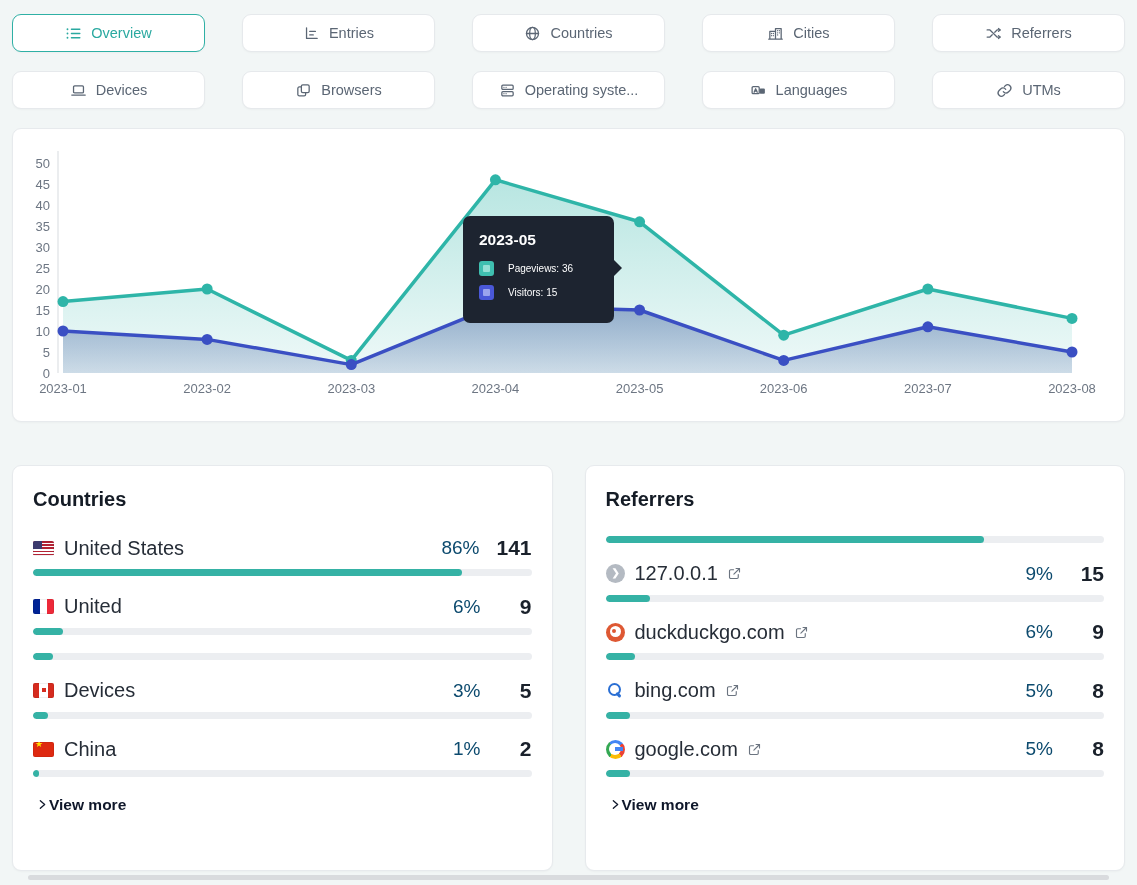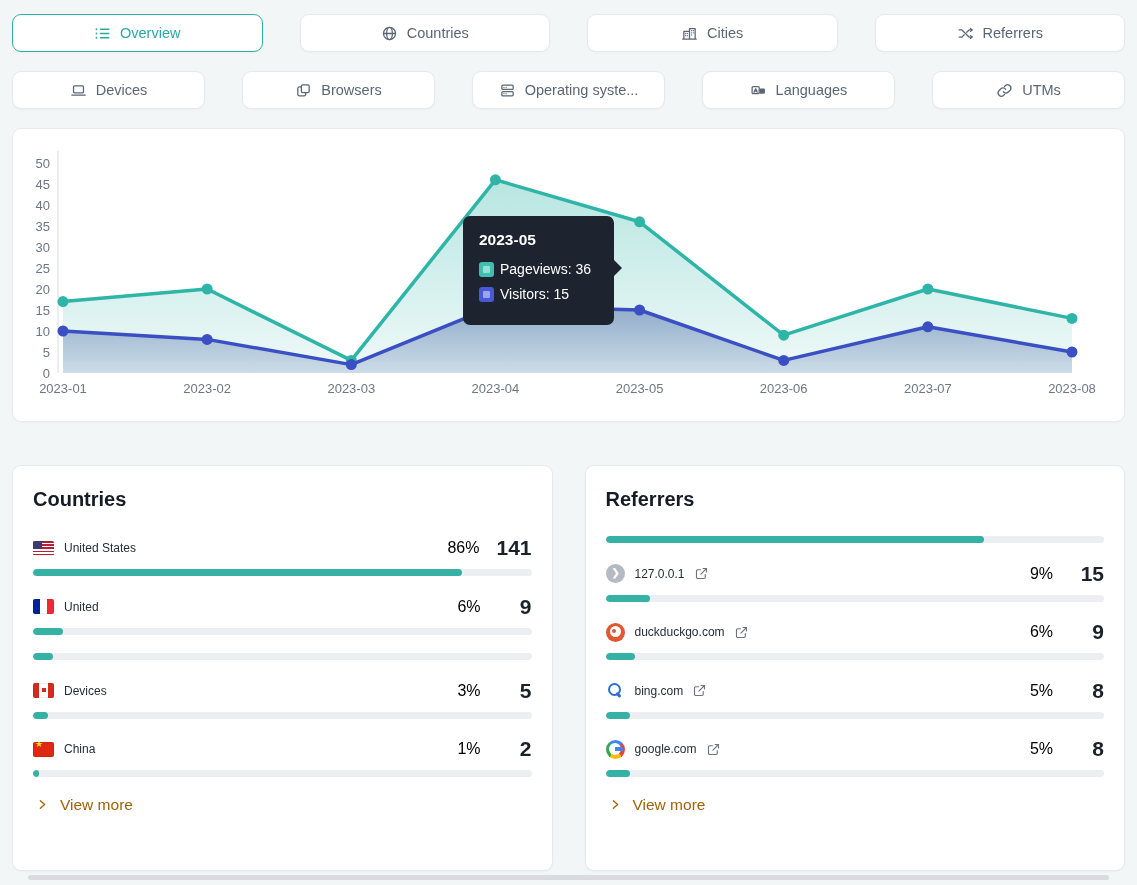--- a/index.html
+++ b/index.html
@@ -44,37 +44,37 @@
     padding: 15px 16px 14px;
     color: #fff;
     z-index: 5;
   }
   .tooltip:after {
     content: ""; position: absolute; right: -8px; top: 44px;
     border-top: 8px solid transparent; border-bottom: 8px solid transparent;
     border-left: 8px solid #1d2430;
   }
   .tooltip-title { font-size: 15.5px; font-weight: bold; margin-bottom: 12px; }
-  .tooltip-row { display: flex; align-items: center; gap: 6px; margin-bottom: 9px; font-size: 14px; }
+  .tooltip-row { display: flex; align-items: center; gap: 14px; margin-bottom: 9px; font-size: 10px; }
   .swatch { width: 15px; height: 15px; border-radius: 3px; display: flex; align-items: center; justify-content: center; }
   .swatch i { display: block; width: 7px; height: 7px; border-radius: 1px; }
   .swatch.teal { background: #3fbfb0; } .swatch.teal i { background: #96e0d6; }
   .swatch.indigo { background: #4a58d8; } .swatch.indigo i { background: #9ba4ee; }
   
   .cards { display: flex; gap: 32px; }
   .stat-card { flex: 1; height: 406px; padding: 22px 20px 16px; }
   .card-title { font-size: 20px; font-weight: bold; color: #151c26; margin-bottom: 25px; }
   .row { margin-bottom: 18.5px; }
   .row-top { display: flex; align-items: center; margin-bottom: 9px; }
-  .row-name { font-size: 12px; color: #262d37; margin-right: 9px; cursor: pointer; }
-  .row-pct { margin-left: auto; font-size: 16px; color: #000000; margin-right: 17px; }
+  .row-name { font-size: 20px; color: #262d37; margin-right: 9px; cursor: pointer; }
+  .row-pct { margin-left: auto; font-size: 19px; color: #0c4a6e; margin-right: 17px; }
   .row-count { font-size: 21px; font-weight: bold; color: #1a212b; min-width: 34px; text-align: right; }
   .track { height: 7px; background: #eceef1; border-radius: 4px; overflow: hidden; }
   .fill { height: 100%; background: #35b2a5; border-radius: 4px; }
-  .view-more { display: flex; align-items: center; gap: 11px; color: #a16207; font-size: 15.5px; margin-top: 11px; cursor: pointer; padding-left: 3px; }
+  .view-more { display: flex; align-items: center; gap: 0; color: #0f172a; font-size: 15.5px; margin-top: 11px; cursor: pointer; padding-left: 3px; font-weight: bold; }
   .view-more svg { width: 13px; height: 13px; }
   
   .flag { width: 21px; height: 15px; margin-right: 10px; border-radius: 2px; flex: none; box-shadow: 0 0 0 1px rgba(0,0,0,.06) inset; position: relative; overflow: hidden; }
   .flag-us { background: repeating-linear-gradient(#b22234 0 1.6px, #fff 1.6px 3.2px); }
   .flag-us:before { content:""; position:absolute; left:0; top:0; width:9px; height:8px; background:#3c3b6e; }
   .flag-fr { background: linear-gradient(90deg,#002395 0 33%,#fff 33% 67%,#ed2939 67%); }
   .flag-it { background: linear-gradient(90deg,#009246 0 33%,#fff 33% 67%,#ce2b37 67%); }
   .flag-ca { background: linear-gradient(90deg,#d52b1e 0 27%,#fff 27% 73%,#d52b1e 73%); }
   .flag-ca:before { content:""; position:absolute; left:8.5px; top:4.5px; width:4px; height:4px; background:#d52b1e; }
   .flag-cn { background:#de2910; }
@@ -102,20 +102,29 @@
 
 <div class="tab-row">
   <div class="tab selected">
     <span class="ticon">
         <svg viewBox="0 0 24 24" fill="none" stroke="currentColor" stroke-width="1.8" stroke-linecap="round" stroke-linejoin="round">
           <path d="M9 6h12M9 12h12M9 18h12"></path>
           <path d="M3.5 6h.01M3.5 12h.01M3.5 18h.01" stroke-width="2.6"></path>
         </svg>
       </span>
     <span>Overview</span>
+  </div>
+  <div class="tab">
+    <span class="ticon">
+        <svg viewBox="0 0 24 24" fill="none" stroke="currentColor" stroke-width="1.8" stroke-linecap="round" stroke-linejoin="round">
+          <path d="M5 4v15h15"></path>
+          <path d="M9.5 9h8M9.5 14h5"></path>
+        </svg>
+      </span>
+    <span>Entries</span>
   </div>
   <div class="tab">
     <span class="ticon">
         <svg viewBox="0 0 24 24" fill="none" stroke="currentColor" stroke-width="1.8" stroke-linecap="round" stroke-linejoin="round">
           <circle cx="12" cy="12" r="8.5"></circle>
           <path d="M3.5 12h17"></path>
           <ellipse cx="12" cy="12" rx="4" ry="8.5"></ellipse>
         </svg>
       </span>
     <span>Countries</span>

